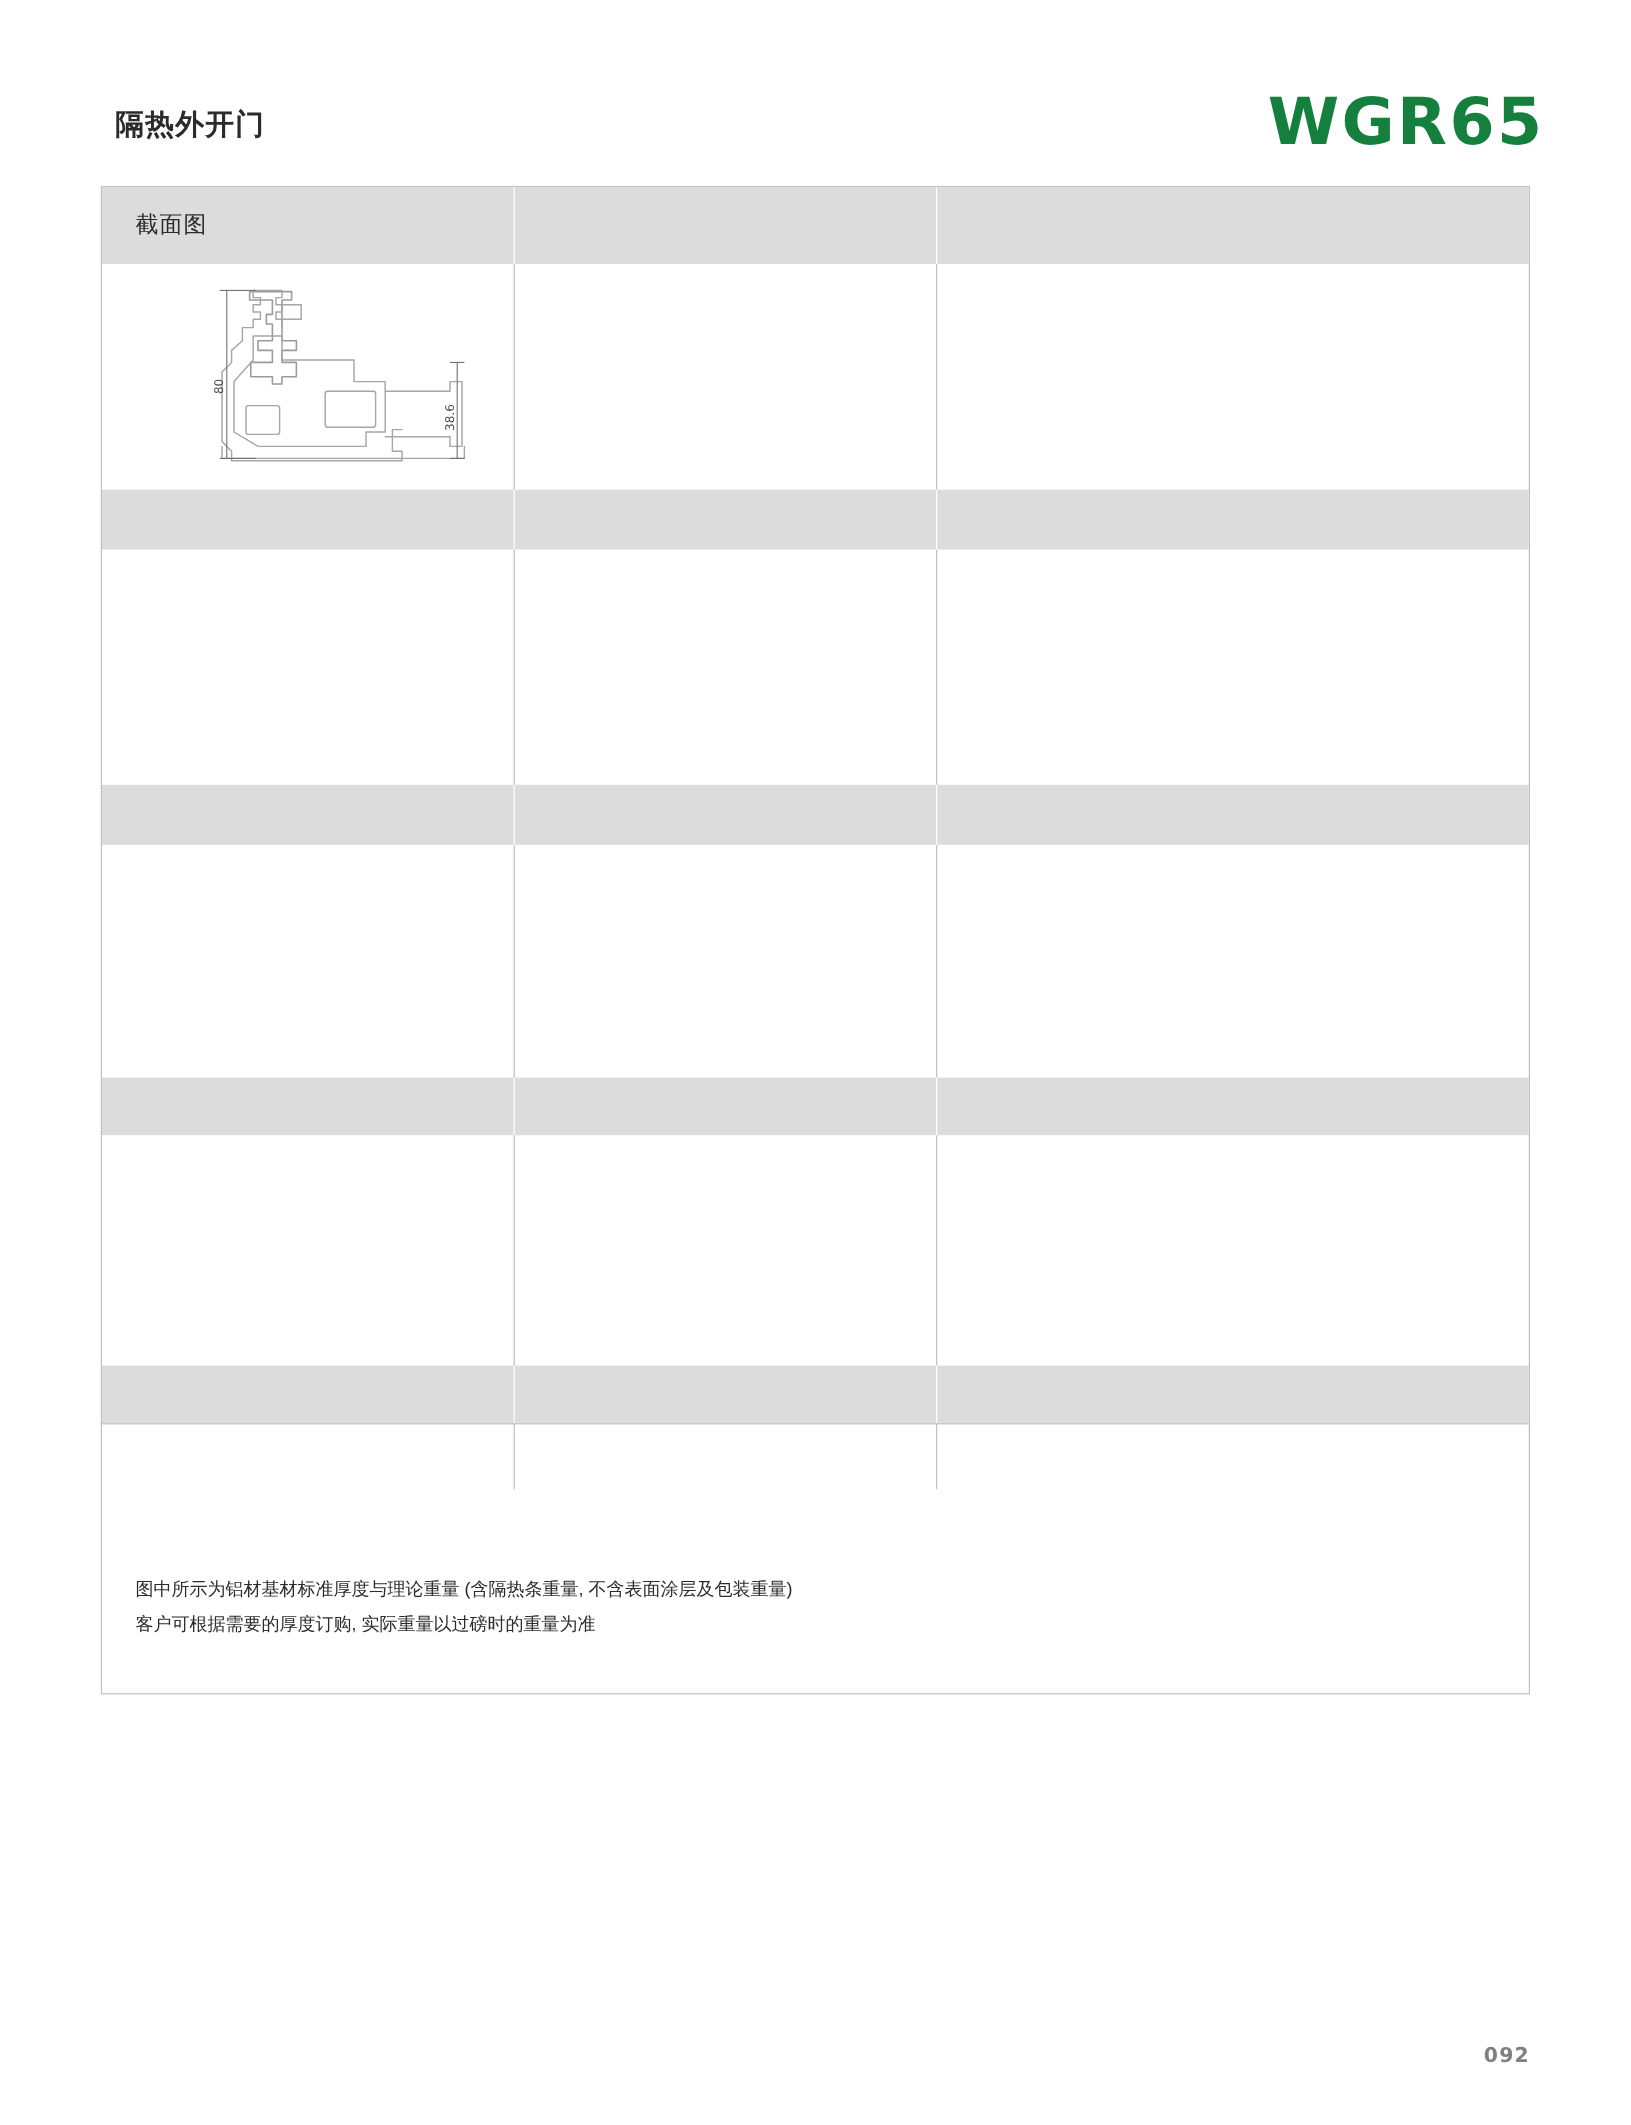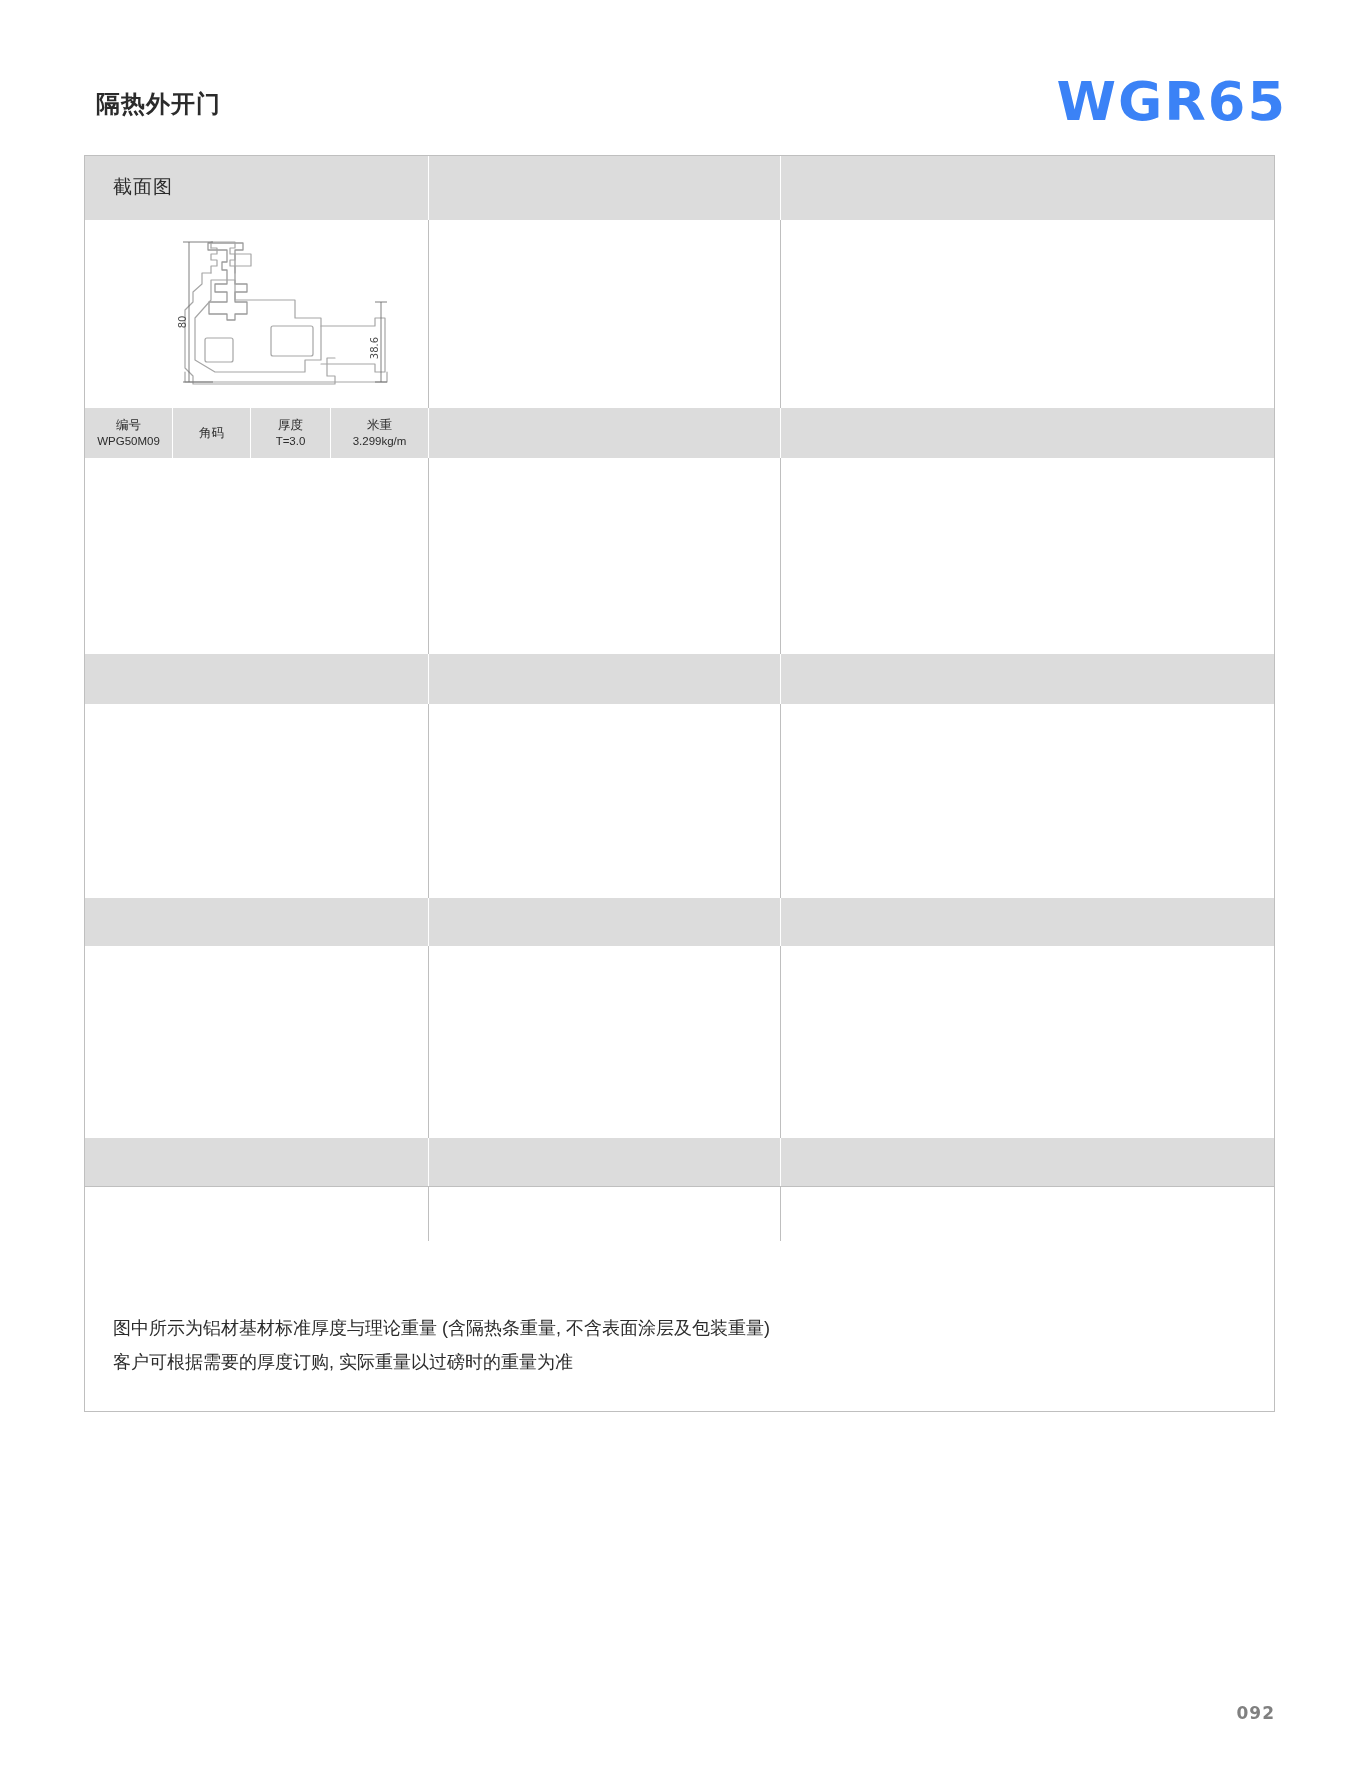--- a/index.html
+++ b/index.html
@@ -34,21 +34,21 @@
     letter-spacing: 1px;
     color: #2b2b2b;
   }
   .header-code {
     position: absolute;
     right: 0;
     top: -8px;
     font-size: 54px;
     font-weight: 700;
     letter-spacing: 2px;
-    color: #3b82f6;
+    color: #15803d;
     font-family: "DejaVu Sans", sans-serif;
   }
 
   
   .sheet {
     position: absolute;
     left: 84px;
     top: 155px;
     width: 1191px;
     height: 1257px;
@@ -153,21 +153,21 @@
   .spec-cell.w-wt  { flex: 0 0 97px; }
   .spec-line { display: block; white-space: nowrap; }
   .spec-line.sm { font-size: 11.5px; }
 
   
   .footnote {
     position: absolute;
     left: 28px;
     top: 1155px;
     width: 1000px;
-    font-size: 18px;
+    font-size: 15px;
     line-height: 1.9;
     color: #2b2b2b;
   }
 
   
   .page-number {
     position: absolute;
     right: 84px;
     bottom: 48px;
     font-size: 17px;
@@ -251,38 +251,20 @@
         <text x="0" y="0" transform="translate(203,108) rotate(-90)" text-anchor="middle">38.6</text>
       </g>
     </svg>
   </div>
 
   <div class="band spec">
     <div class="seg s1"></div>
     <div class="seg s2"></div>
   </div>
 
-  <div class="spec-table">
-    <div class="spec-cell w-num">
-      <span class="spec-line">编号</span>
-      <span class="spec-line sm">WPG50M09</span>
-    </div>
-    <div class="spec-cell w-code">
-      <span class="spec-line">角码</span>
-      <span class="spec-line sm"></span>
-    </div>
-    <div class="spec-cell w-thk">
-      <span class="spec-line">厚度</span>
-      <span class="spec-line sm">T=3.0</span>
-    </div>
-    <div class="spec-cell w-wt">
-      <span class="spec-line">米重</span>
-      <span class="spec-line sm">3.299kg/m</span>
-    </div>
-  </div>
 
   <div class="band b2">
     <div class="seg s1"></div>
     <div class="seg s2"></div>
   </div>
   <div class="band b3">
     <div class="seg s1"></div>
     <div class="seg s2"></div>
   </div>
   <div class="band b4">

